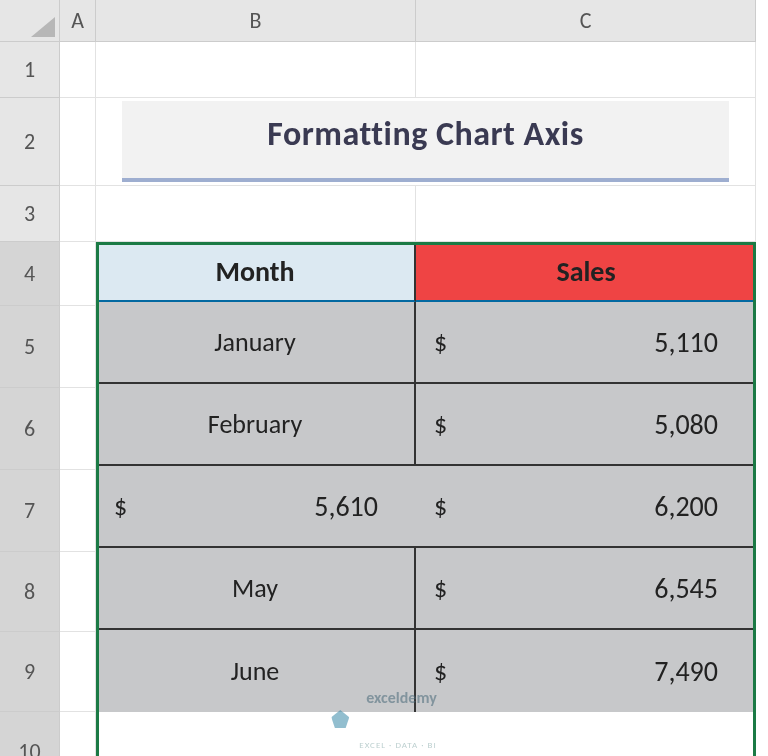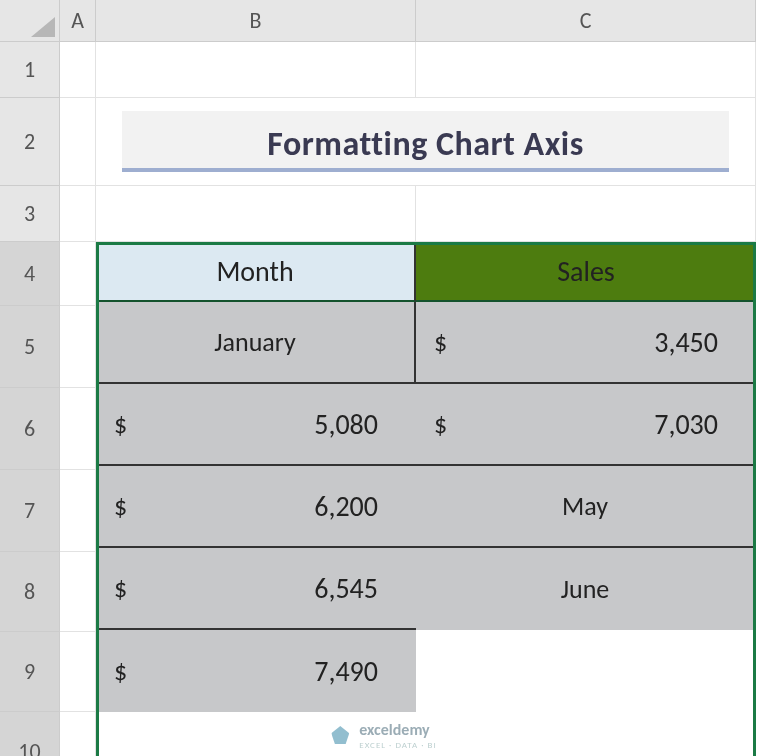--- a/index.html
+++ b/index.html
@@ -69,21 +69,21 @@
     align-items: center;
     justify-content: center;
   }
   .title-inner {
     width: 92%;
     text-align: center;
     font-size: 34px;
     font-weight: 700;
     color: #3a3a52;
     background: #f2f2f2;
-    padding: 12px 0 4px 0;
+    padding: 12px 0 24px 0;
     border-bottom: 4px solid #9eaed0;
     letter-spacing: 0.5px;
   }
   .table-wrap {
     grid-column: 3 / span 2;
     grid-row: 5 / span 7;
     position: relative;
   }
   .sel-rect {
     position: absolute;
@@ -97,26 +97,26 @@
     top: 0; left: 0; right: 0; bottom: 0;
     display: grid;
     grid-template-columns: 320px 340px;
     grid-template-rows: 60px repeat(6, 82px);
   }
   .hdr {
     display: flex;
     align-items: center;
     justify-content: center;
     font-size: 28px;
-    font-weight: 400;
+    font-weight: 700;
     color: #222;
-    border-bottom: 2px solid #14532d;
+    border-bottom: 2px solid #0369a1;
   }
   .hdr.month { background: #dce9f2; border-right: 2px solid #333; }
-  .hdr.sales { background: #4d7c0f; }
+  .hdr.sales { background: #ef4444; }
   .dcell {
     background: #c7c8ca;
     border-bottom: 2px solid #333;
     font-size: 26px;
     color: #222;
     display: flex;
     align-items: center;
   }
   .dcell.month {
     border-right: 2px solid #333;
@@ -134,28 +134,29 @@
     left: 50%;
     bottom: 6px;
     transform: translateX(-50%);
     display: flex;
     align-items: center;
     gap: 10px;
     opacity: 0.55;
     font-size: 13px;
     color: #5a7a8a;
     z-index: 10;
+    text-align: right;
   }
   .watermark .logo {
     width: 18px; height: 18px;
     background: #3a8aa8;
     clip-path: polygon(50% 0, 100% 40%, 80% 100%, 20% 100%, 0 40%);
   }
   .watermark .brand { font-weight: 700; font-size: 16px; color: #4a6a7a; }
-  .watermark .tag { font-size: 9px; color: #8aa; letter-spacing: 1px; }
+  .watermark .tag { font-size: 9px; color: #8aa; letter-spacing: 1px; margin-top: 32px; }
 </style>
 </head>
 <body>
 
 <div class="sheet">
 
   <div class="corner"></div>
   <div class="col-head" style="grid-column:2;grid-row:1">A</div>
   <div class="col-head" style="grid-column:3;grid-row:1">B</div>
   <div class="col-head" style="grid-column:4;grid-row:1">C</div>
@@ -193,31 +194,32 @@
   <div class="cell" style="grid-column:2;grid-row:11"></div>
 
   <div class="table-wrap">
     <div class="data-table">
       <div class="hdr month">Month</div>
       <div class="hdr sales">Sales</div>
 
       <div class="dcell month">January</div>
       <div class="dcell sales">
         <span class="dollar">$</span>
-        <span class="amount">3,450</span>
-      </div>
-
+        <span class="amount">5,110</span>
+      </div>
+
+      <div class="dcell month">February</div>
       <div class="dcell sales">
         <span class="dollar">$</span>
         <span class="amount">5,080</span>
       </div>
 
       <div class="dcell sales">
         <span class="dollar">$</span>
-        <span class="amount">7,030</span>
+        <span class="amount">5,610</span>
       </div>
 
       <div class="dcell sales">
         <span class="dollar">$</span>
         <span class="amount">6,200</span>
       </div>
 
       <div class="dcell month">May</div>
       <div class="dcell sales">
         <span class="dollar">$</span>

